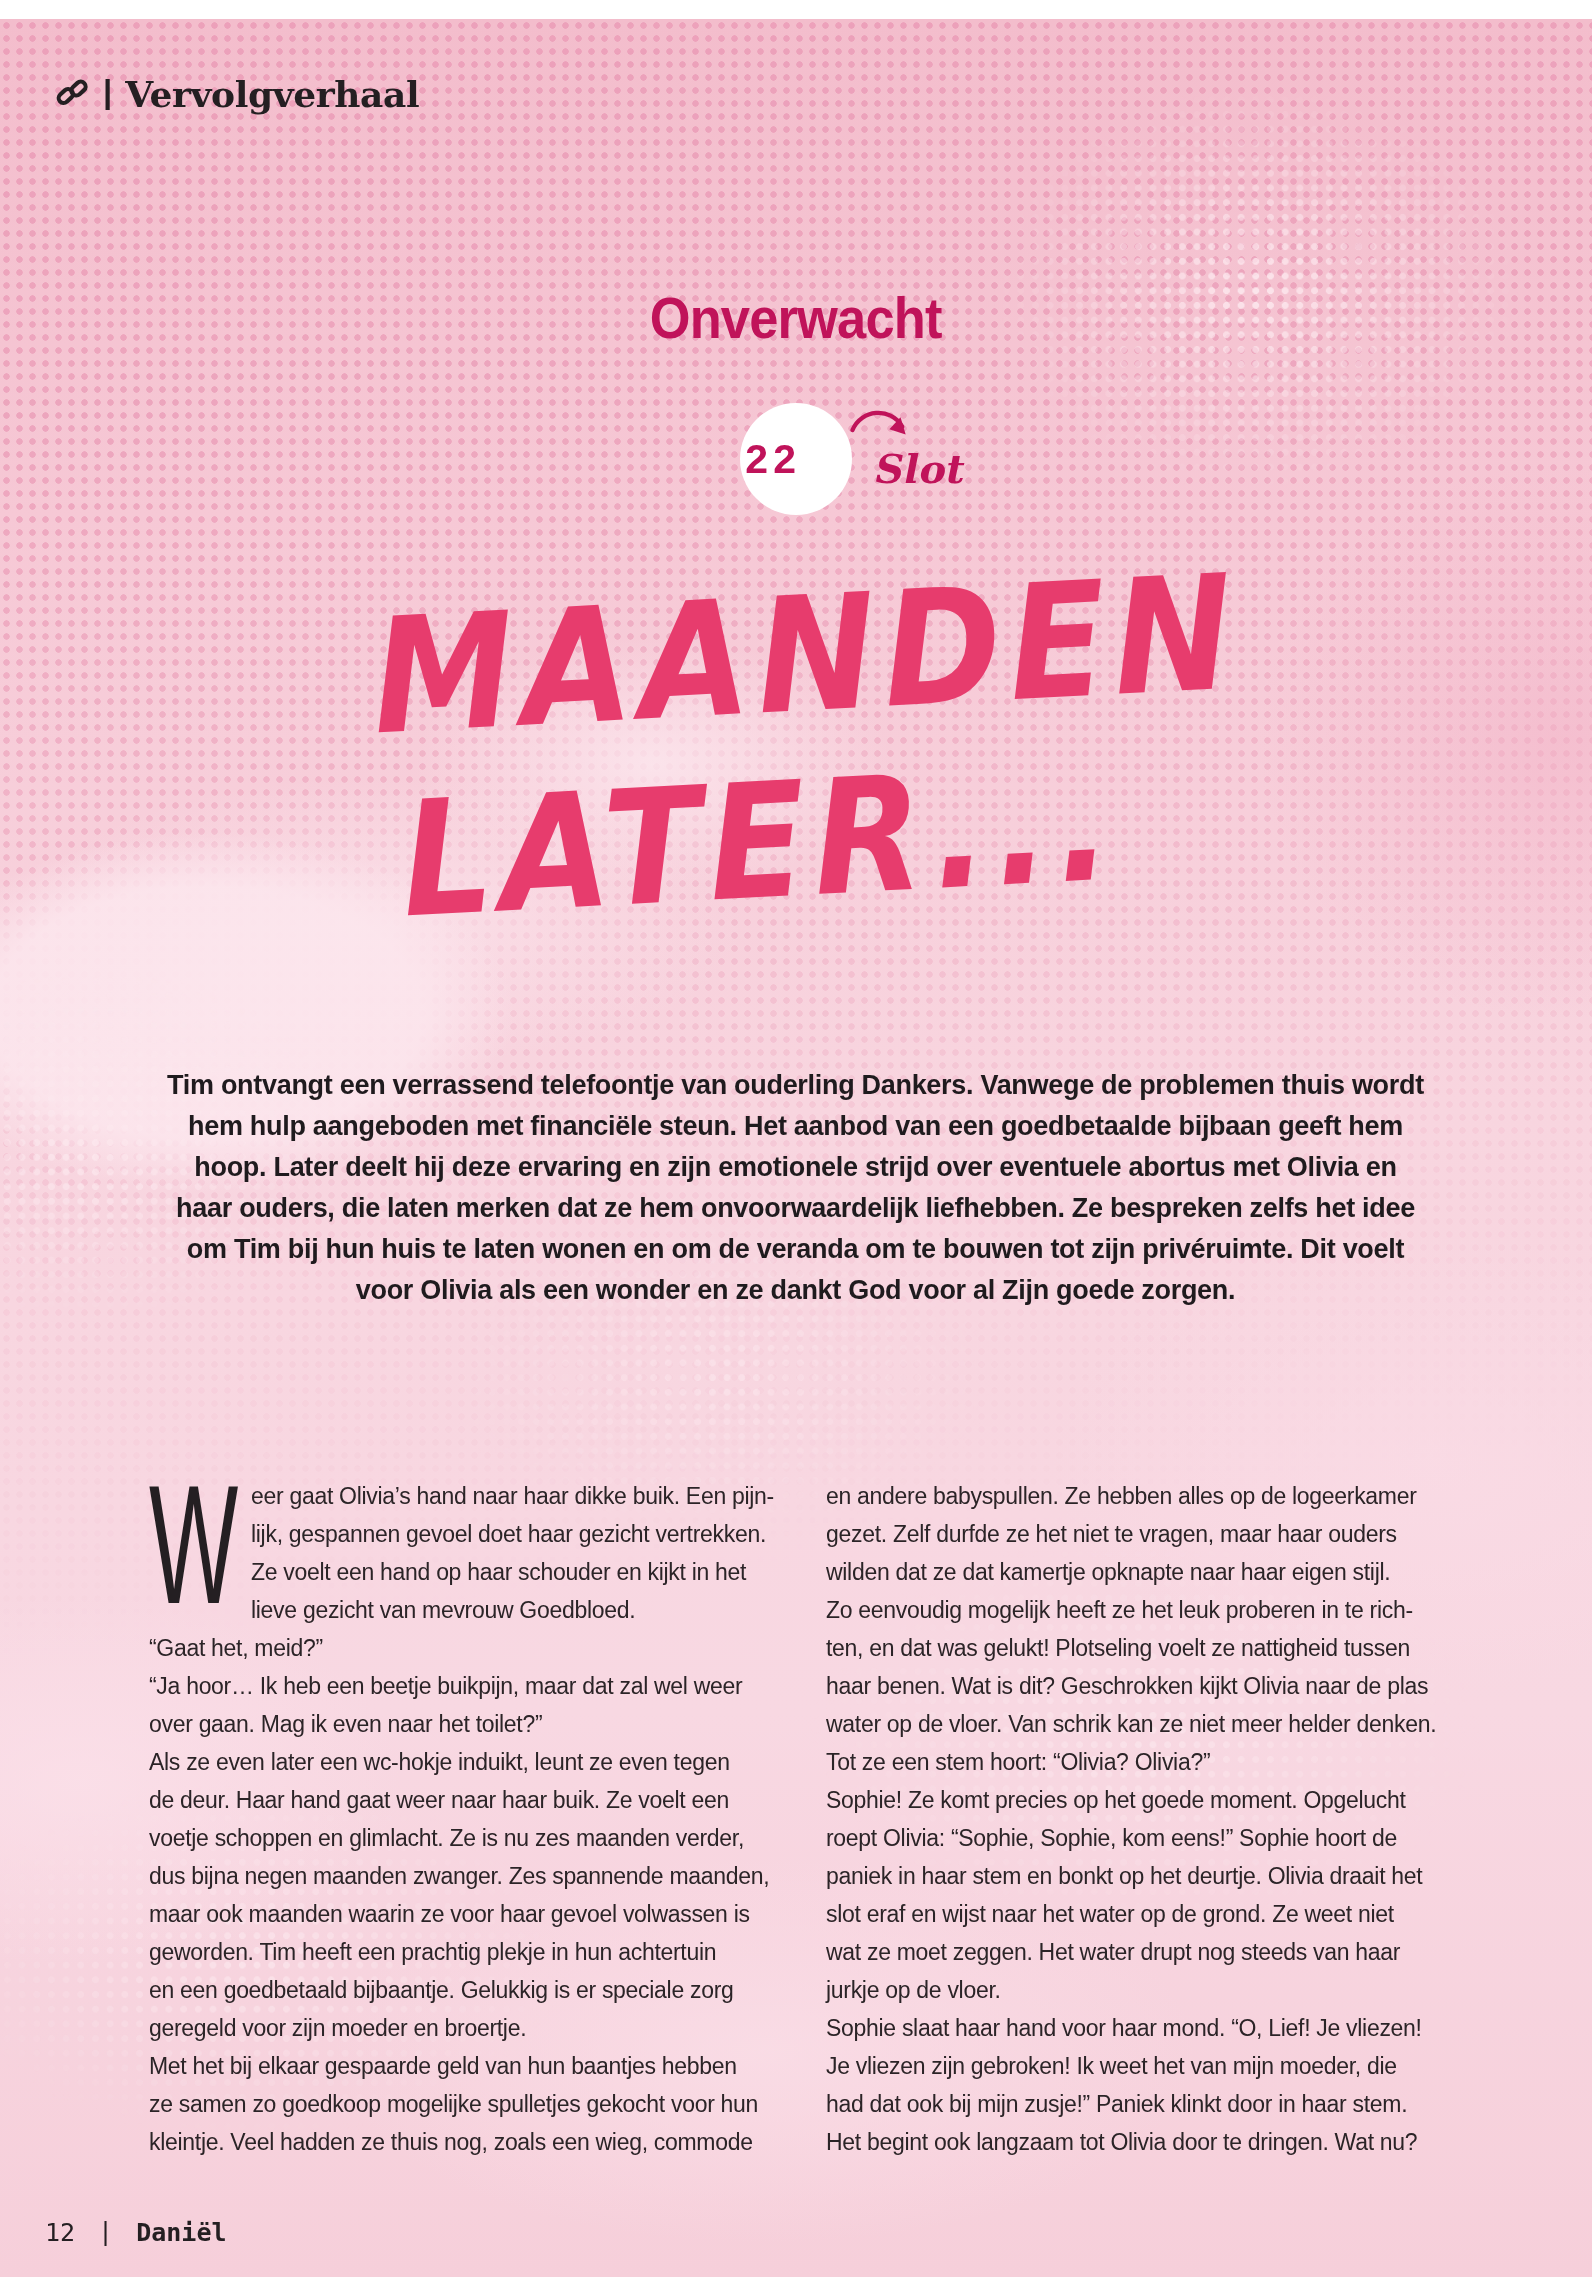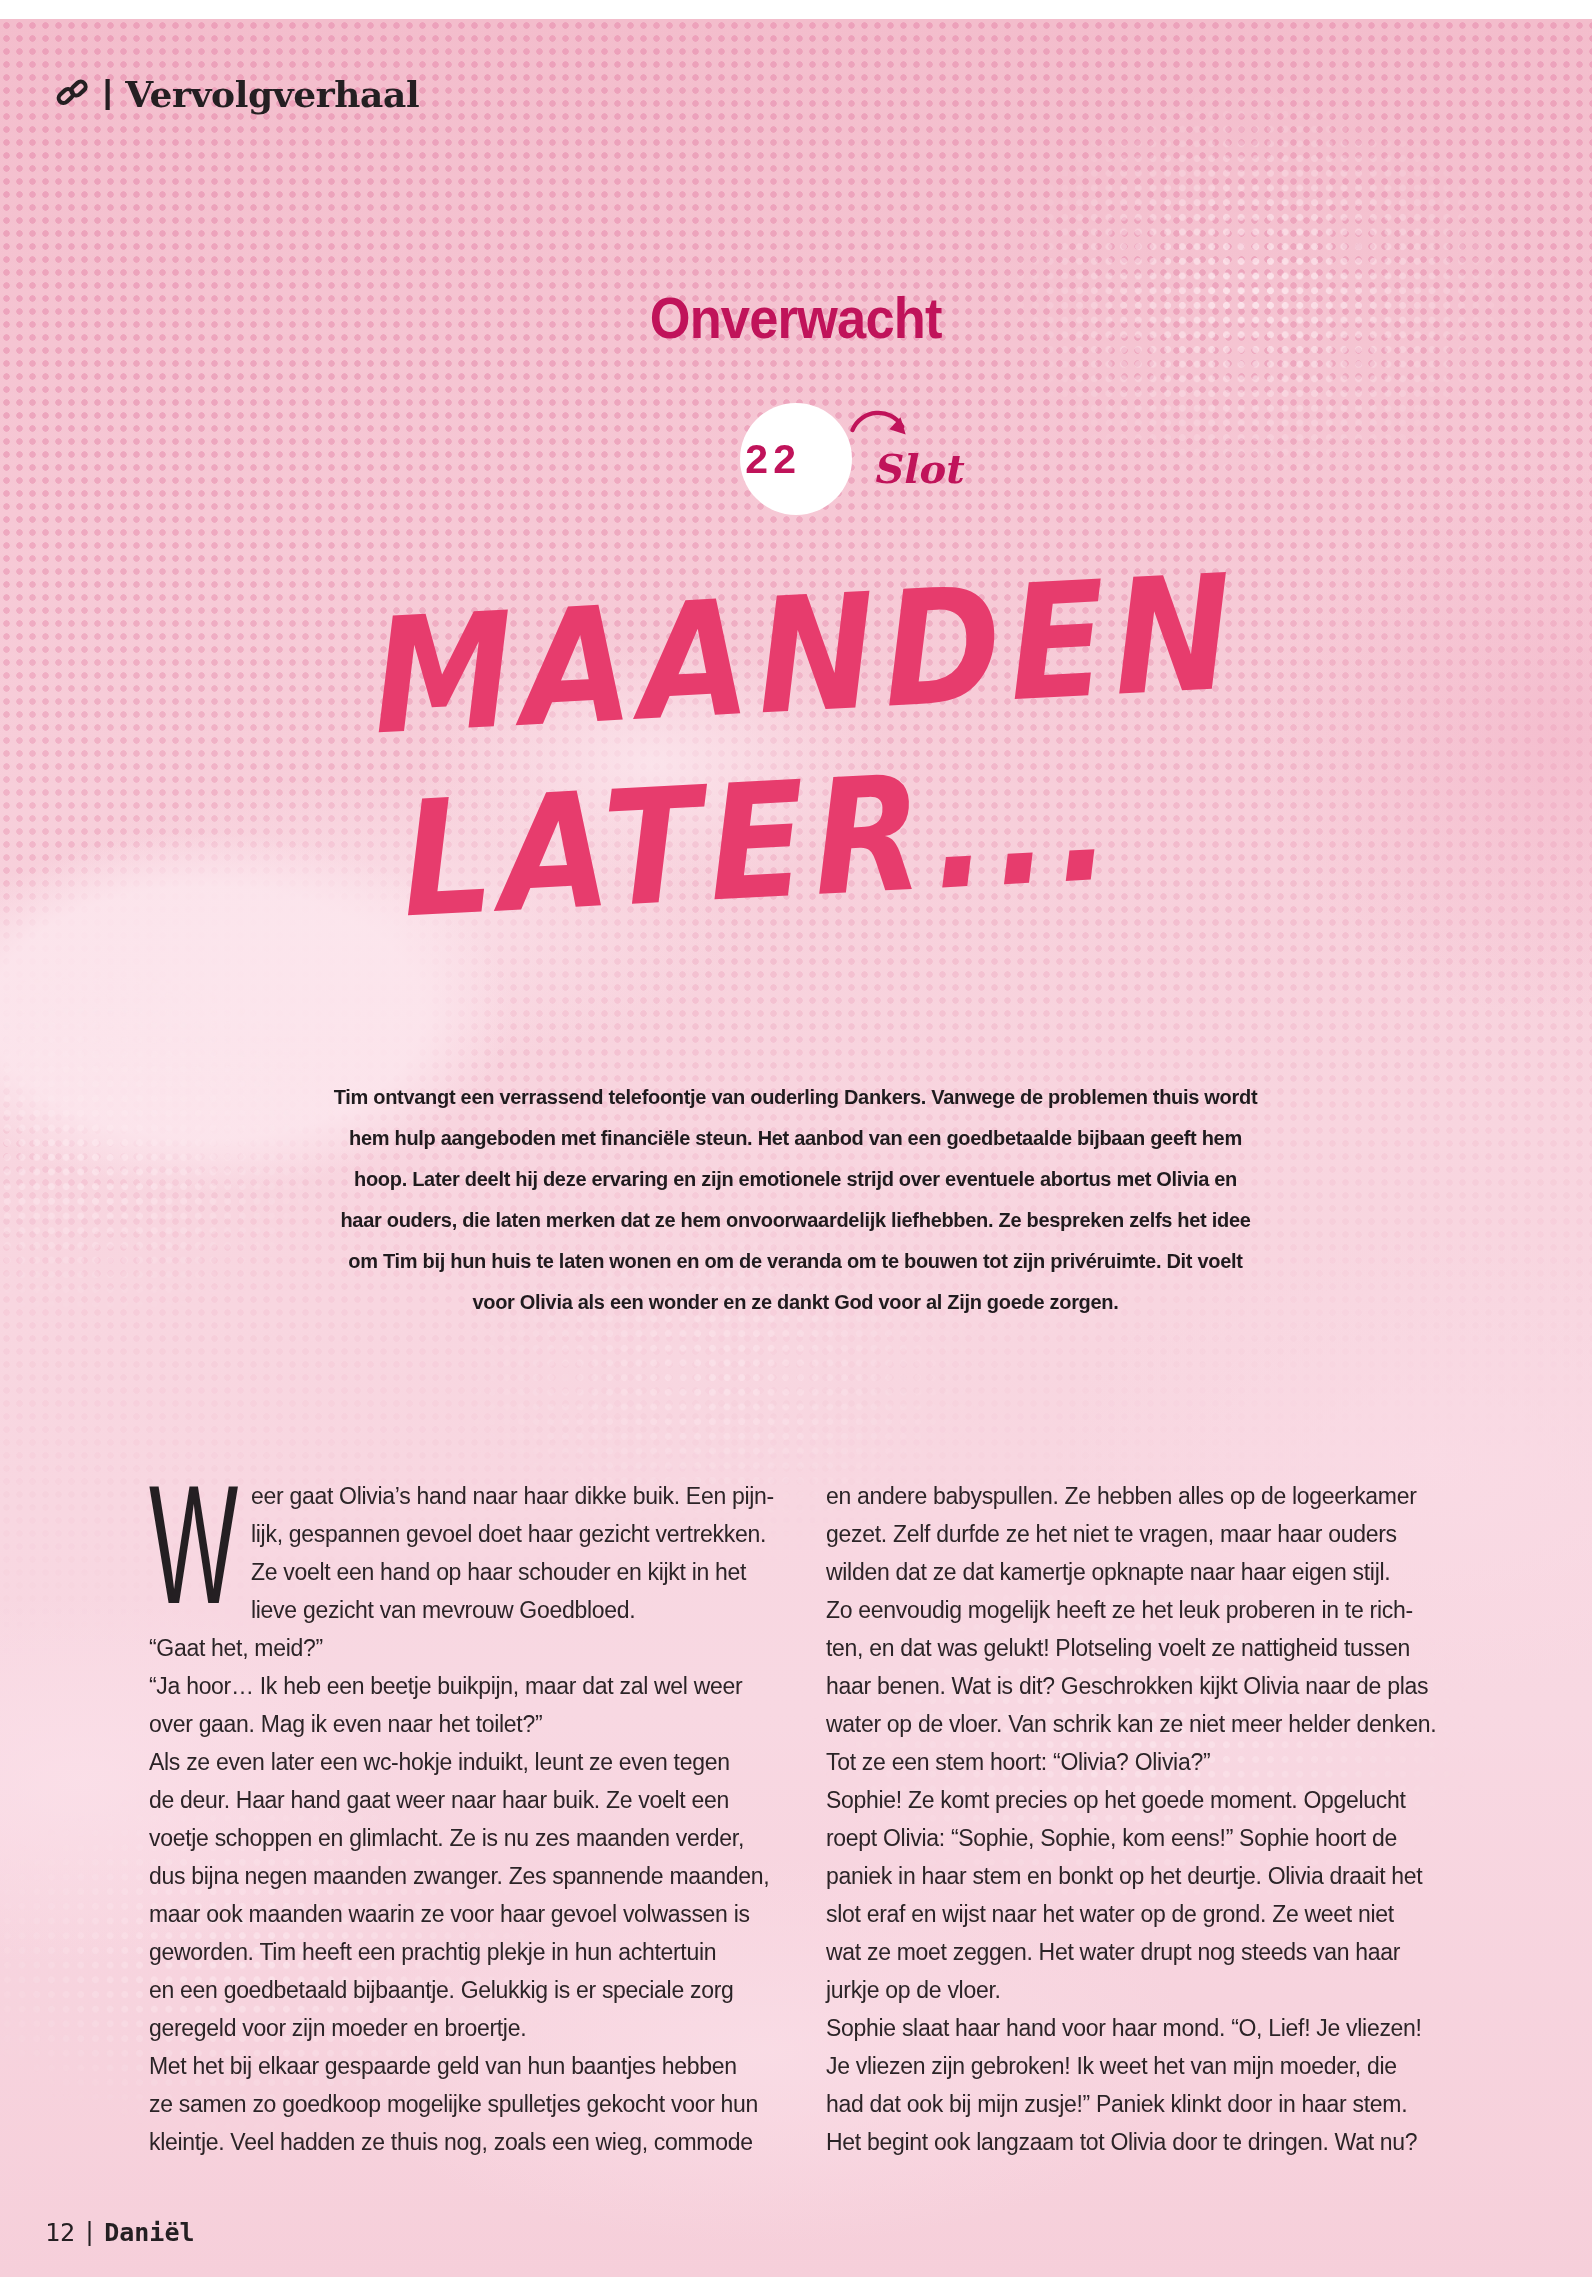--- a/index.html
+++ b/index.html
@@ -68,39 +68,39 @@
   }
   .headline {
     position:absolute; left:0; right:0; top:549px; text-align:center;
     color:#e73c6d; font-family:"DejaVu Sans", sans-serif; font-weight:bold; font-style:italic;
   }
   .hl { display:block; font-size:142px; line-height:173px; letter-spacing:7.8px; }
   .hl1 { transform:translateX(10.4px) rotate(-3deg) scale(1,1.12); }
   .hl2 { transform:translateX(-36px) rotate(-3deg) scale(1,1.12); margin-top:14px; }
   .intro {
     position:absolute; left:105px; width:1381px; top:1046px; text-align:center;
-    white-space:pre-line; font-weight:bold; font-size:20px; line-height:41px;
-    color:#1f1b1e; letter-spacing:-0.3px;margin-top:12px;
+    white-space:pre-line; font-weight:bold; font-size:27px; line-height:41px;
+    color:#1f1b1e; letter-spacing:-0.3px;
   }
   .col {
     position:absolute; top:1458px; width:640px;
     font-size:23px; line-height:38px; color:#2b2427;
     white-space:pre-line; letter-spacing:-0.3px;
   }
   .col-left { left:149px; }
   .col-right { left:826px; }
   .dropcap {
     float:left; width:88px; height:118px; margin-right:14px;
     font-size:169px; line-height:135px; font-weight:400; color:#241f22;
     transform:scaleX(.56); transform-origin:0 17.3px; white-space:normal;
   }
   .footer {
     position:absolute; left:45px; top:2199px; color:#241f22;
     font-family:"DejaVu Sans Mono", monospace; font-size:25px;
-    display:flex; gap:7px; align-items:center;
+    display:flex; gap:23px; align-items:center;
   }
   .footer .mag { font-weight:bold; }
   .footer .fbar { font-weight:normal; transform:translateY(-0.9px); }
 </style>
 </head>
 <body>
 
 <div class="paper">
   <div class="layer dots-dark"></div>
   <div class="layer blobs"></div>

